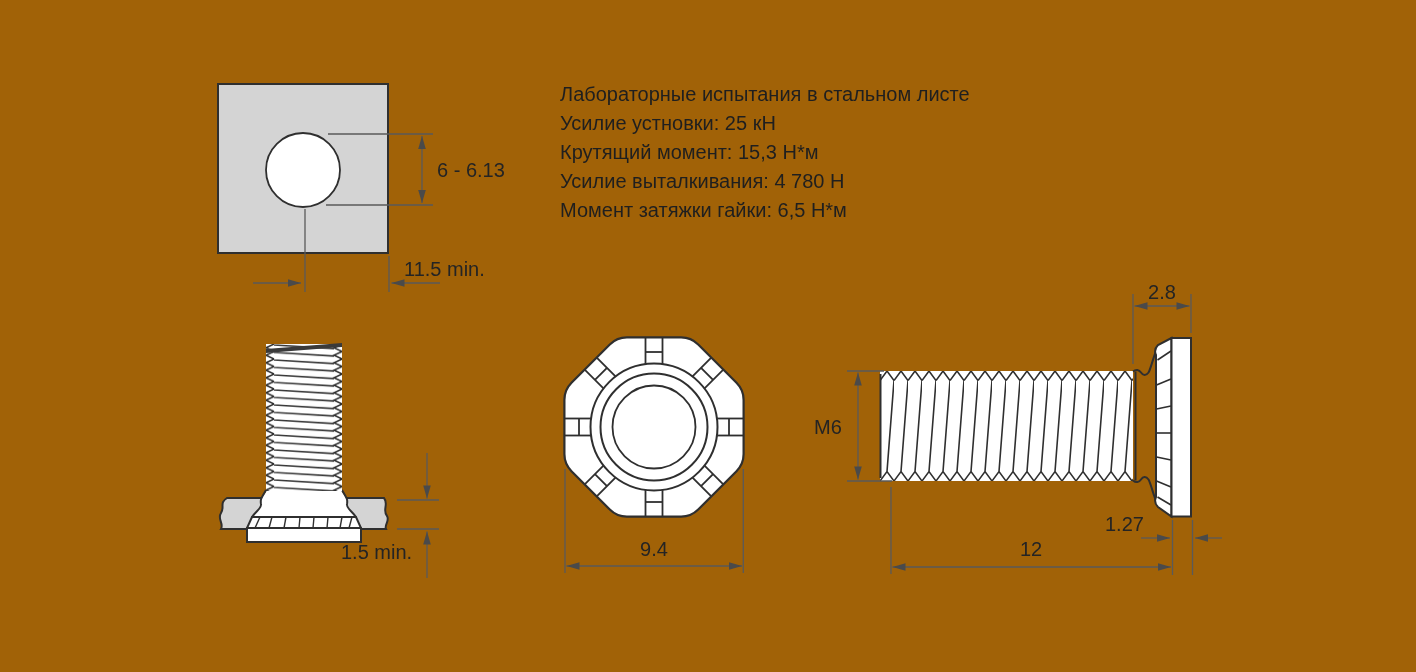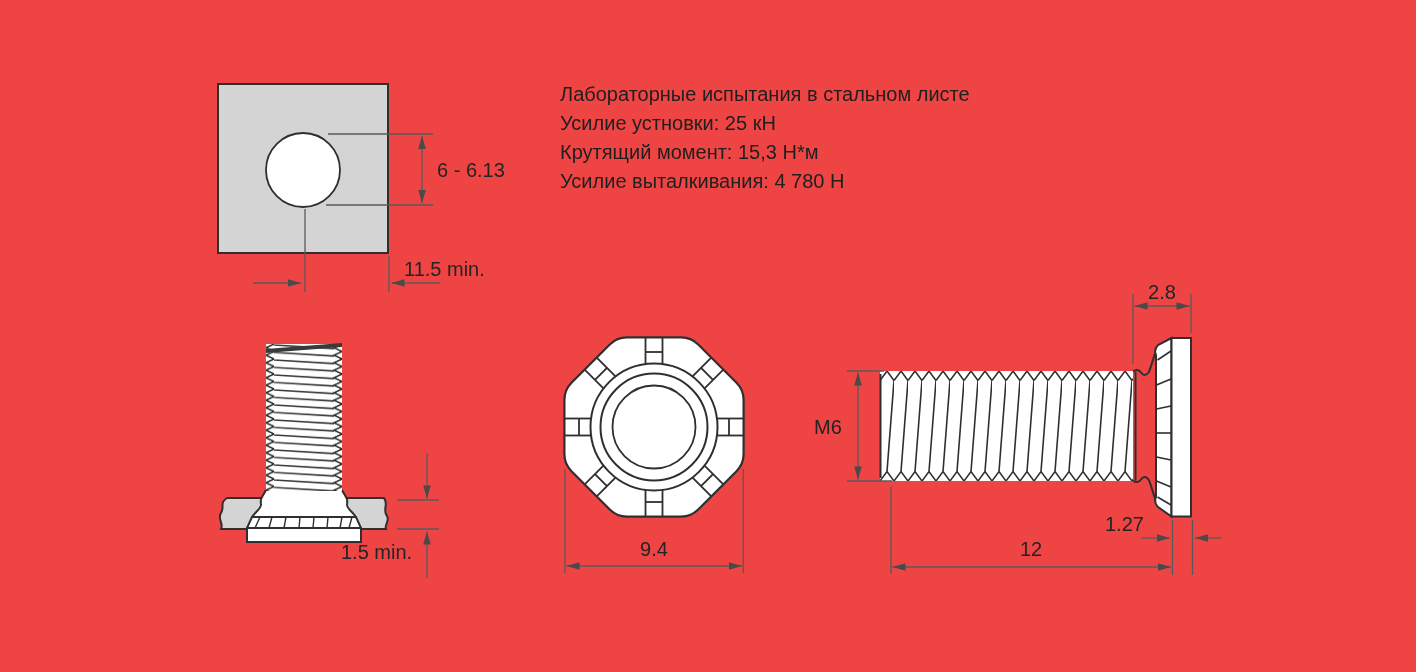--- a/index.html
+++ b/index.html
@@ -1,34 +1,35 @@
 <!DOCTYPE html>
 <html><head>
 <meta charset="utf-8">
 <style>
   html,body{margin:0;padding:0;background:#ffffff;}
-  .canvas{position:relative;width:1416px;height:672px;background:#ef4444;overflow:hidden;
+  .canvas{position:relative;width:1416px;height:672px;background:#a16207;overflow:hidden;
           font-family:"Liberation Sans",sans-serif;}
   .specs{position:absolute;left:560px;top:80px;font-size:20px;line-height:29px;color:#1f1f1f;
          white-space:nowrap;}
   svg{position:absolute;left:0;top:0;}
   svg text{font-family:"Liberation Sans",sans-serif;font-size:20px;fill:#242424;}
   .outline{stroke:#2f2f2f;fill:none;}
   .dim{stroke:#5a5a5a;stroke-width:1.3;fill:none;}
 </style>
 </head>
 <body>
 
 <div class="canvas">
 
   <div class="specs">
     <div>Лабораторные испытания в стальном листе</div>
     <div>Усилие устновки: 25 кН</div>
     <div>Крутящий момент: 15,3 Н*м</div>
     <div>Усилие выталкивания: 4 780 Н</div>
+    <div>Момент затяжки гайки: 6,5 Н*м</div>
   </div>
 
   <svg width="1416" height="672" viewBox="0 0 1416 672">
     <defs>
       <marker id="arr" viewBox="0 0 14 10" markerWidth="14" markerHeight="10" refX="13.5" refY="5" orient="auto-start-reverse" markerUnits="userSpaceOnUse">
         <path d="M13.5,5 L0.5,1.2 L0.5,8.8 Z" fill="#4a4a4a"></path>
       </marker>
 
       <pattern id="vthread" x="266" y="344" width="76" height="7.5" patternUnits="userSpaceOnUse">
         <path d="M8,0 L0,3.75 L8,7.5 M76,0 L68,3.75 L76,7.5 M8,0.9 L68,4.6" stroke="#2f2f2f" stroke-width="1.5" fill="none"></path>

